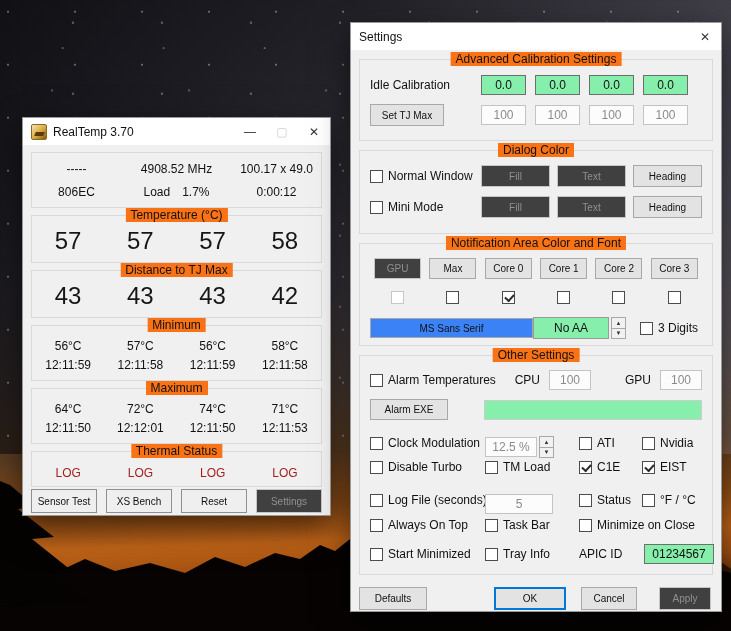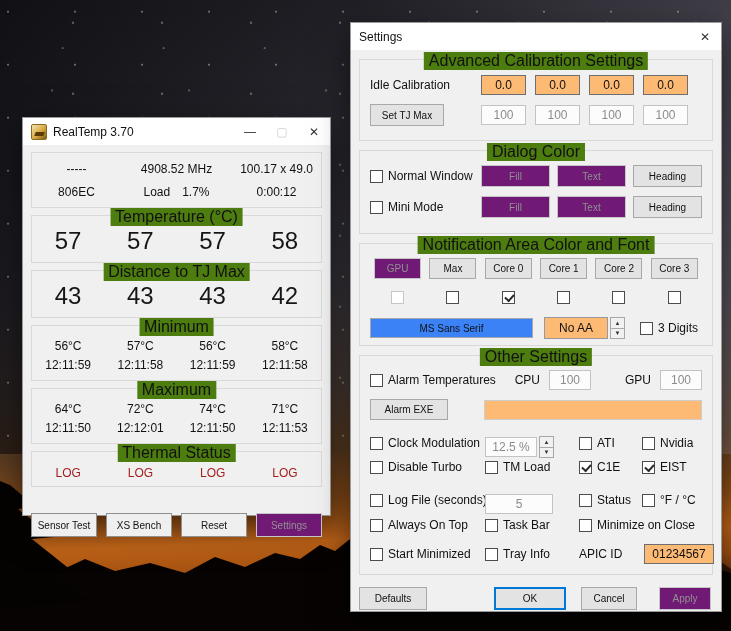--- a/index.html
+++ b/index.html
@@ -32,29 +32,29 @@
     font-size:12px; color:#333; }
   .tb-btn.dim { color:#cfcfcf; }
   .app-icon { width:16px; height:16px; margin-right:6px; border-radius:2px;
     background:linear-gradient(135deg,#f4e6b2 0%, #d8a83e 55%, #7a5a18 100%);
     border:1px solid #8a6a20; position:relative; }
   .app-icon::after { content:""; position:absolute; left:3px; top:7px; width:9px; height:4px;
     background:#5a3c0c; transform:skewX(-20deg); }
 
   .group { position:relative; border:1px solid #d9d9d9; background:transparent; }
   .gtitle { position:absolute; top:-8px; left:50%; transform:translateX(-50%);
-    background:#4d7c0f; padding:0 5px; white-space:nowrap; font-size:16px; color:#111; }
+    background:#f97316; padding:0 5px; white-space:nowrap; font-size:12px; color:#111; }
 
   .btn { background:#efefef; border:1px solid #8f8f8f; display:flex; align-items:center;
     justify-content:center; font-size:10px; color:#111; }
   .btn.gray { background:#e3e3e3; border-color:#a8a8a8; }
-  .btn.disabled { background:#701a75; border-color:#c6c6c6; color:#909090; }
+  .btn.disabled { background:#404040; border-color:#c6c6c6; color:#909090; }
   .btn.focused { border:2px solid #0078d7; }
 
-  .field { background:#fdba74; border:1px solid #6e6e6e; height:20px; display:flex;
+  .field { background:#86efac; border:1px solid #6e6e6e; height:20px; display:flex;
     align-items:center; justify-content:center; font-size:12px; color:#111; }
   .field.disabled { border-color:#c3c3c3; color:#8b8b8b; background:#fcfcfc; }
   .field.empty { border-color:#cdcdcd; }
 
   .cb-row { display:flex; align-items:center; gap:5px; white-space:nowrap; }
   .cb { width:13px; height:13px; border:1px solid #4c4c4c; background:#fff; position:relative; flex:none; }
   .cb.disabled { border-color:#c6c6c6; }
   .cb.checked::after { content:""; position:absolute; left:2px; top:2px; width:7px; height:4px;
     border-left:2px solid #2b2b2b; border-bottom:2px solid #2b2b2b; transform:rotate(-48deg); }
 
@@ -70,21 +70,21 @@
   .rt-info { height:56px; display:grid; grid-template-columns:1fr 1.25fr 1fr; align-content:center;
     row-gap:9px; text-align:center; }
   .rt-load { display:flex; justify-content:center; gap:12px; }
   .cols4 { display:grid; grid-template-columns:repeat(4,1fr); text-align:center; }
   .rt-temp, .rt-dist { height:48px; padding-top:10px; }
   .bignum { font-size:24px; line-height:30px; color:#161616; }
   .rt-min, .rt-max { height:56px; padding-top:13px; }
   .mm-time { margin-top:5px; }
   .rt-thermal { height:36px; padding-top:14px; }
   .log { color:#a42020; }
-  .rt-btns { display:flex; gap:9px; margin-top:26px; }
+  .rt-btns { display:flex; gap:9px; margin-top:2px; }
   .rt-btns .btn { flex:1; height:24px; }
 
   
   .settings { left:350px; top:22px; width:372px; height:590px; }
   .st-body { padding:0 8px; }
   .st-group { margin-top:9px; padding:14px 10px 6px; }
 
   .cal-row { display:flex; align-items:center; margin-bottom:8px; height:22px; }
   .cal-fields { display:flex; gap:9px; margin-left:auto; margin-right:14px; }
   .cal-fields .field { width:45px; }
@@ -93,21 +93,21 @@
   .dc-row { display:flex; align-items:center; height:22px; margin-bottom:9px; }
   .dc-label { width:148px; }
   .dc-btns { display:flex; gap:7px; }
   .dc-btns .btn { width:69px; height:22px; }
 
   .nt-btnrow { display:grid; grid-template-columns:repeat(6,1fr); justify-items:center; }
   .nt-btnrow .btn { width:47px; height:21px; }
   .nt-cbrow { display:grid; grid-template-columns:repeat(6,1fr); justify-items:center; margin:12px 0 13px; }
   .nt-fontrow { display:flex; align-items:center; }
   .btn-font { width:163px; height:20px; background:#3b82f6; border-color:#a8a8a8; }
-  .aa-field { width:64px; height:22px; margin-left:11px; border-color:#9a9a9a;text-align:center; }
+  .aa-field { width:76px; height:22px; border-color:#9a9a9a;text-align:center; }
   .nt-digits { margin-left:auto; margin-right:4px; }
 
   .og-row { display:grid; grid-template-columns:115px 94px 63px 1fr; align-items:center;
     height:20px; margin-bottom:9px; }
   .or-alarm { display:flex; align-items:center; height:20px; margin-bottom:9px; }
   .or-exe { display:flex; align-items:center; height:21px; margin-bottom:8px; }
   .btn-exe { width:78px; height:21px; }
   .or-exe .field { flex:1; margin-left:36px; height:20px; }
   .inline-field { display:flex; align-items:center;margin-top:8px; }
   .w52 { width:52px; } .w68 { width:68px; } .w44 { width:44px; } .w70 { width:70px; }

